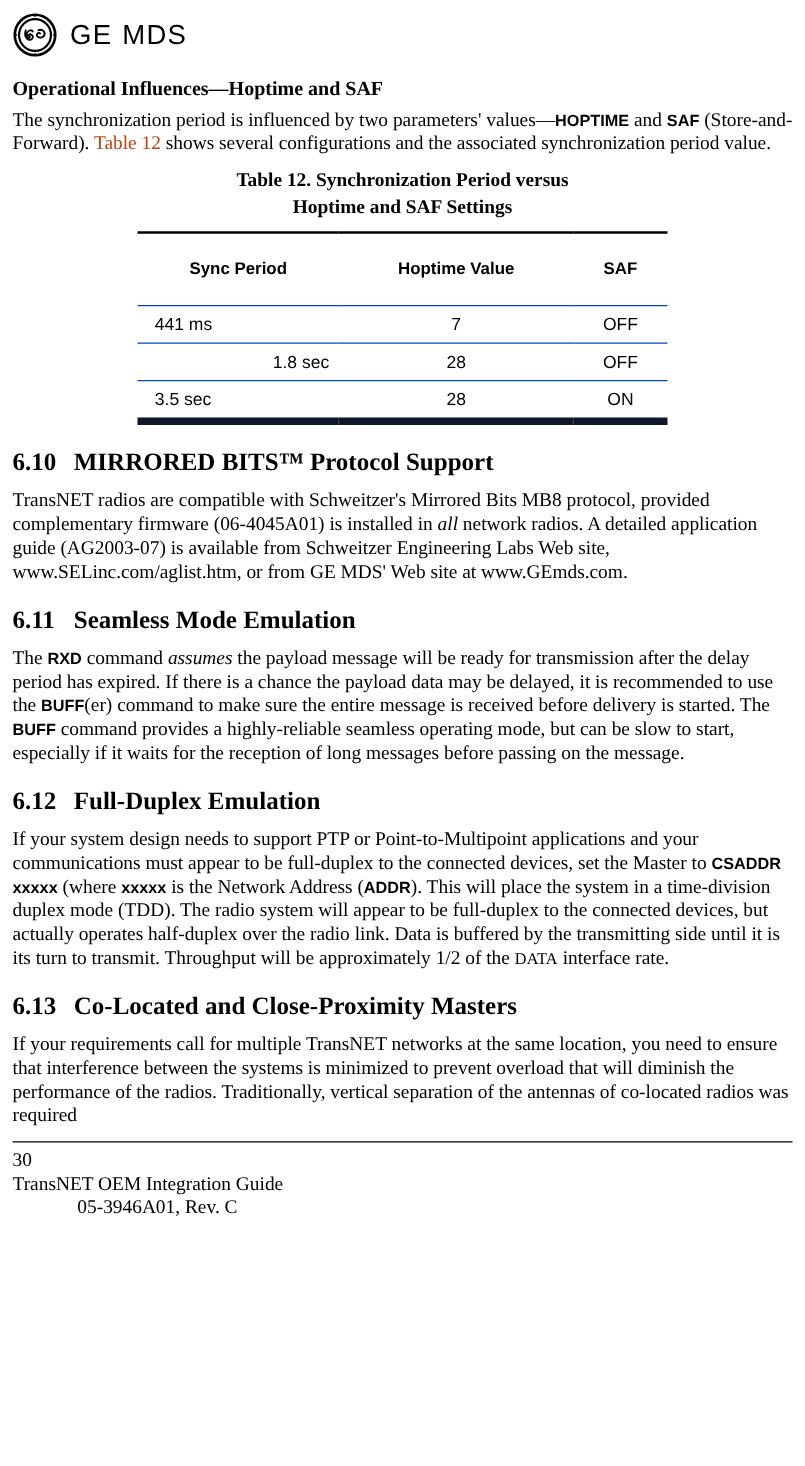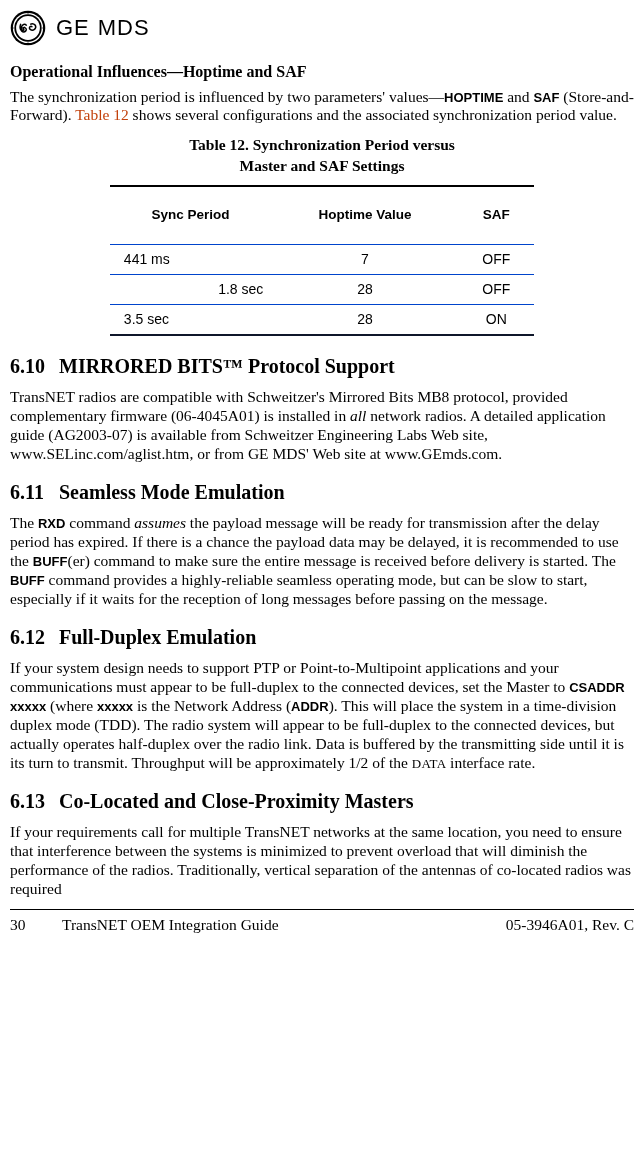--- a/index.html
+++ b/index.html
@@ -12,25 +12,25 @@
     h3.subhead { font-weight: bold; font-size: 16px; margin-bottom: 6px; }
     p.body { margin-bottom: 10px; text-align: left; }
     .small-bold { font-family: Arial, Helvetica, sans-serif; font-weight: bold; font-size: 13px; }
     .sc { font-family: "Times New Roman", serif; font-size: 13px; letter-spacing: 0.2px; }
     .link { color: #c2410c; }
     .italic { font-style: italic; }
     .table-caption { text-align: center; font-weight: bold; font-size: 15.5px; margin: 6px 0 8px 0; line-height: 1.35; }
     table { border-collapse: collapse; margin: 0 auto 18px auto; width: 68%; }
     th { font-family: Arial, Helvetica, sans-serif; font-weight: bold; font-size: 13.5px; text-align: center; padding: 20px 8px; border-top: 2px solid #000; border-bottom: 1px solid #0044cc; }
     td { font-family: Liberation Sans, sans-serif; font-size: 14px; text-align: center; padding: 6px 8px; border-bottom: 1px solid #0044cc; }
-    tr:last-child td { border-bottom: 2px solid #0f172a; margin-top: 31px; }
+    tr:last-child td { border-bottom: 6px solid #0f172a; margin-top: 31px; }
     h2.section { font-weight: bold; font-size: 20px; margin: 16px 0 10px 0; }
     .sec-num { display: inline-block; width: 44px; }
     .footer-divider { border-top: 1.5px solid #000; margin-top: 8px; }
-    .footer { display: flex; justify-content: space-between; font-size: 15.5px; padding: 6px 0 10px 0; }
+    .footer { display: flex; justify-content: space-between; font-size: 15.5px; padding: 6px 0 10px 0; flex-direction: column; }
     .footer > span:first-child { width: 52px; }
     .footer > span:nth-child(2) { flex: 1; text-align: left; }
     .footer > span:last-child { text-align: right; width: 180px; }
     .text-613 { margin-bottom: 0; }
   </style>
 </head>
 <body>
 
 <div class="header-logo">
   <svg class="logo-svg" viewBox="0 0 100 100">
@@ -53,21 +53,21 @@
 </div>
 
 <h3 class="subhead">Operational Influences—Hoptime and SAF</h3>
 
 <p class="body">
   <span>The synchronization period is influenced by two parameters' values—</span><span class="small-bold">HOPTIME</span><span> and </span><span class="small-bold">SAF</span><span> (Store-and-Forward). </span><span class="link">Table 12</span><span> shows several configurations and the associated synchronization period value.</span>
 </p>
 
 <div class="table-caption">
   <span>Table 12. Synchronization Period versus</span><br>
-  <span>Master and SAF Settings</span>
+  <span>Hoptime and SAF Settings</span>
 </div>
 
 <table>
   <thead>
     <tr>
       <th>Sync Period</th>
       <th>Hoptime Value</th>
       <th>SAF</th>
     </tr>
   </thead>

